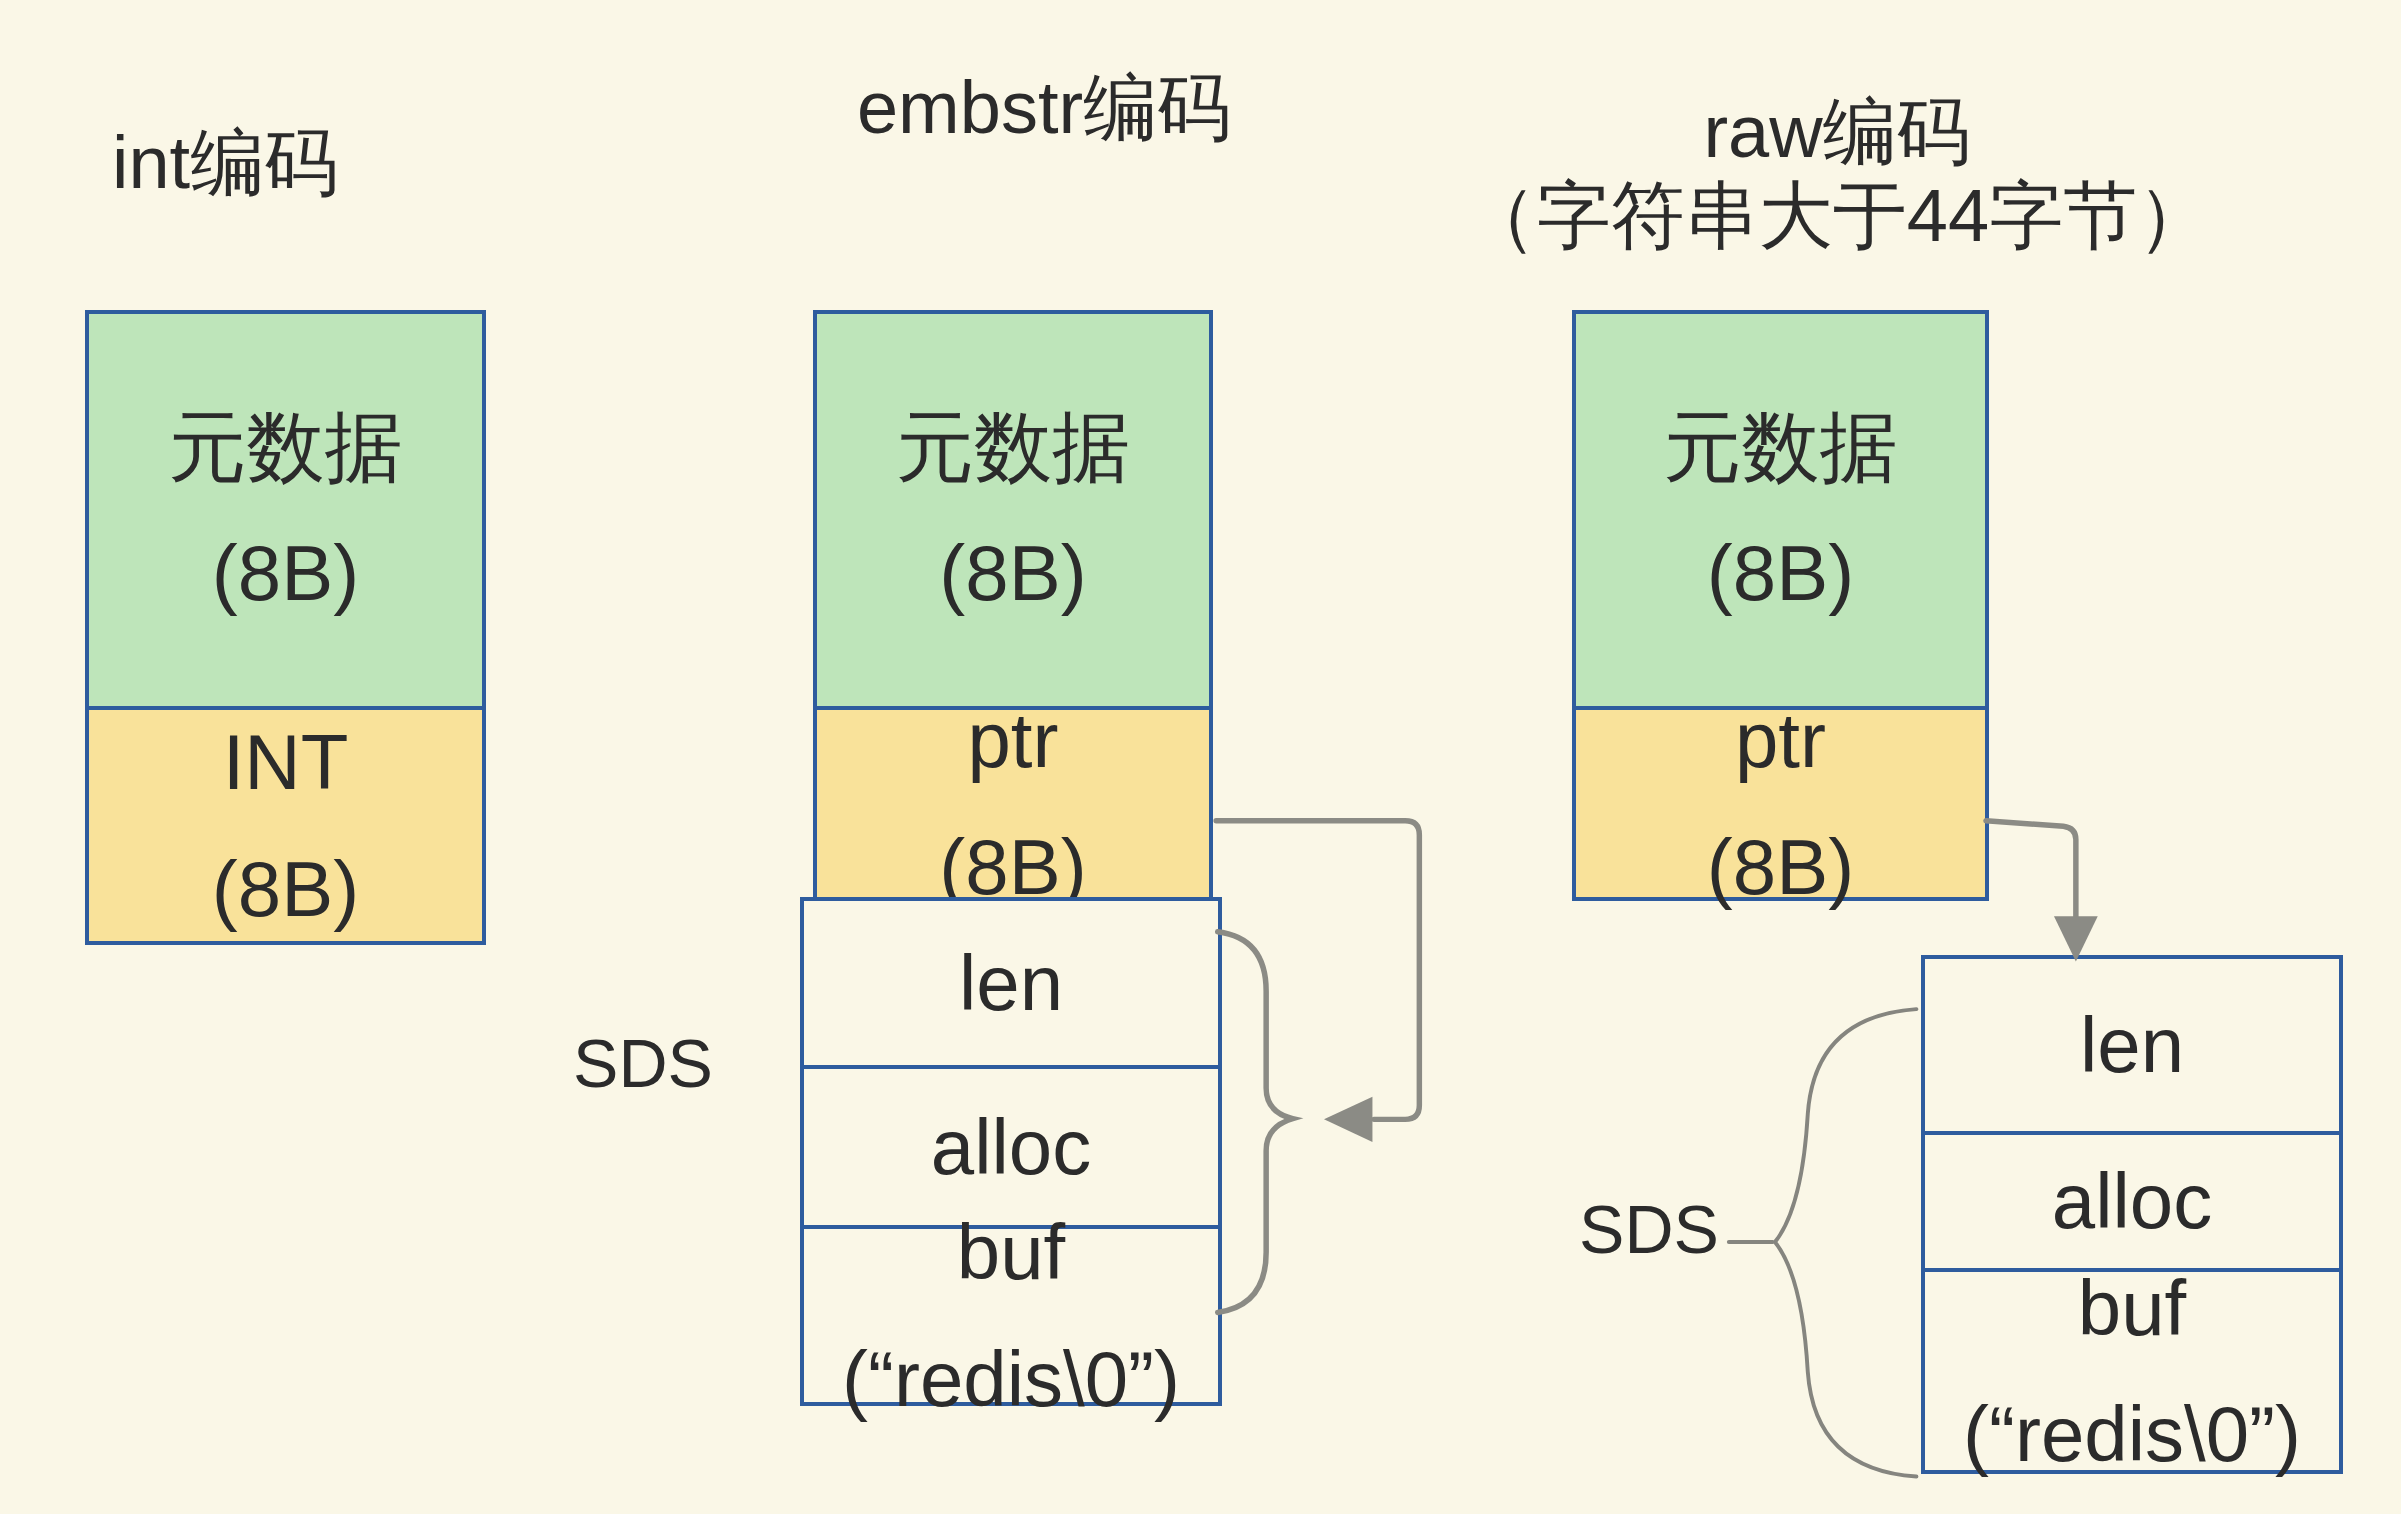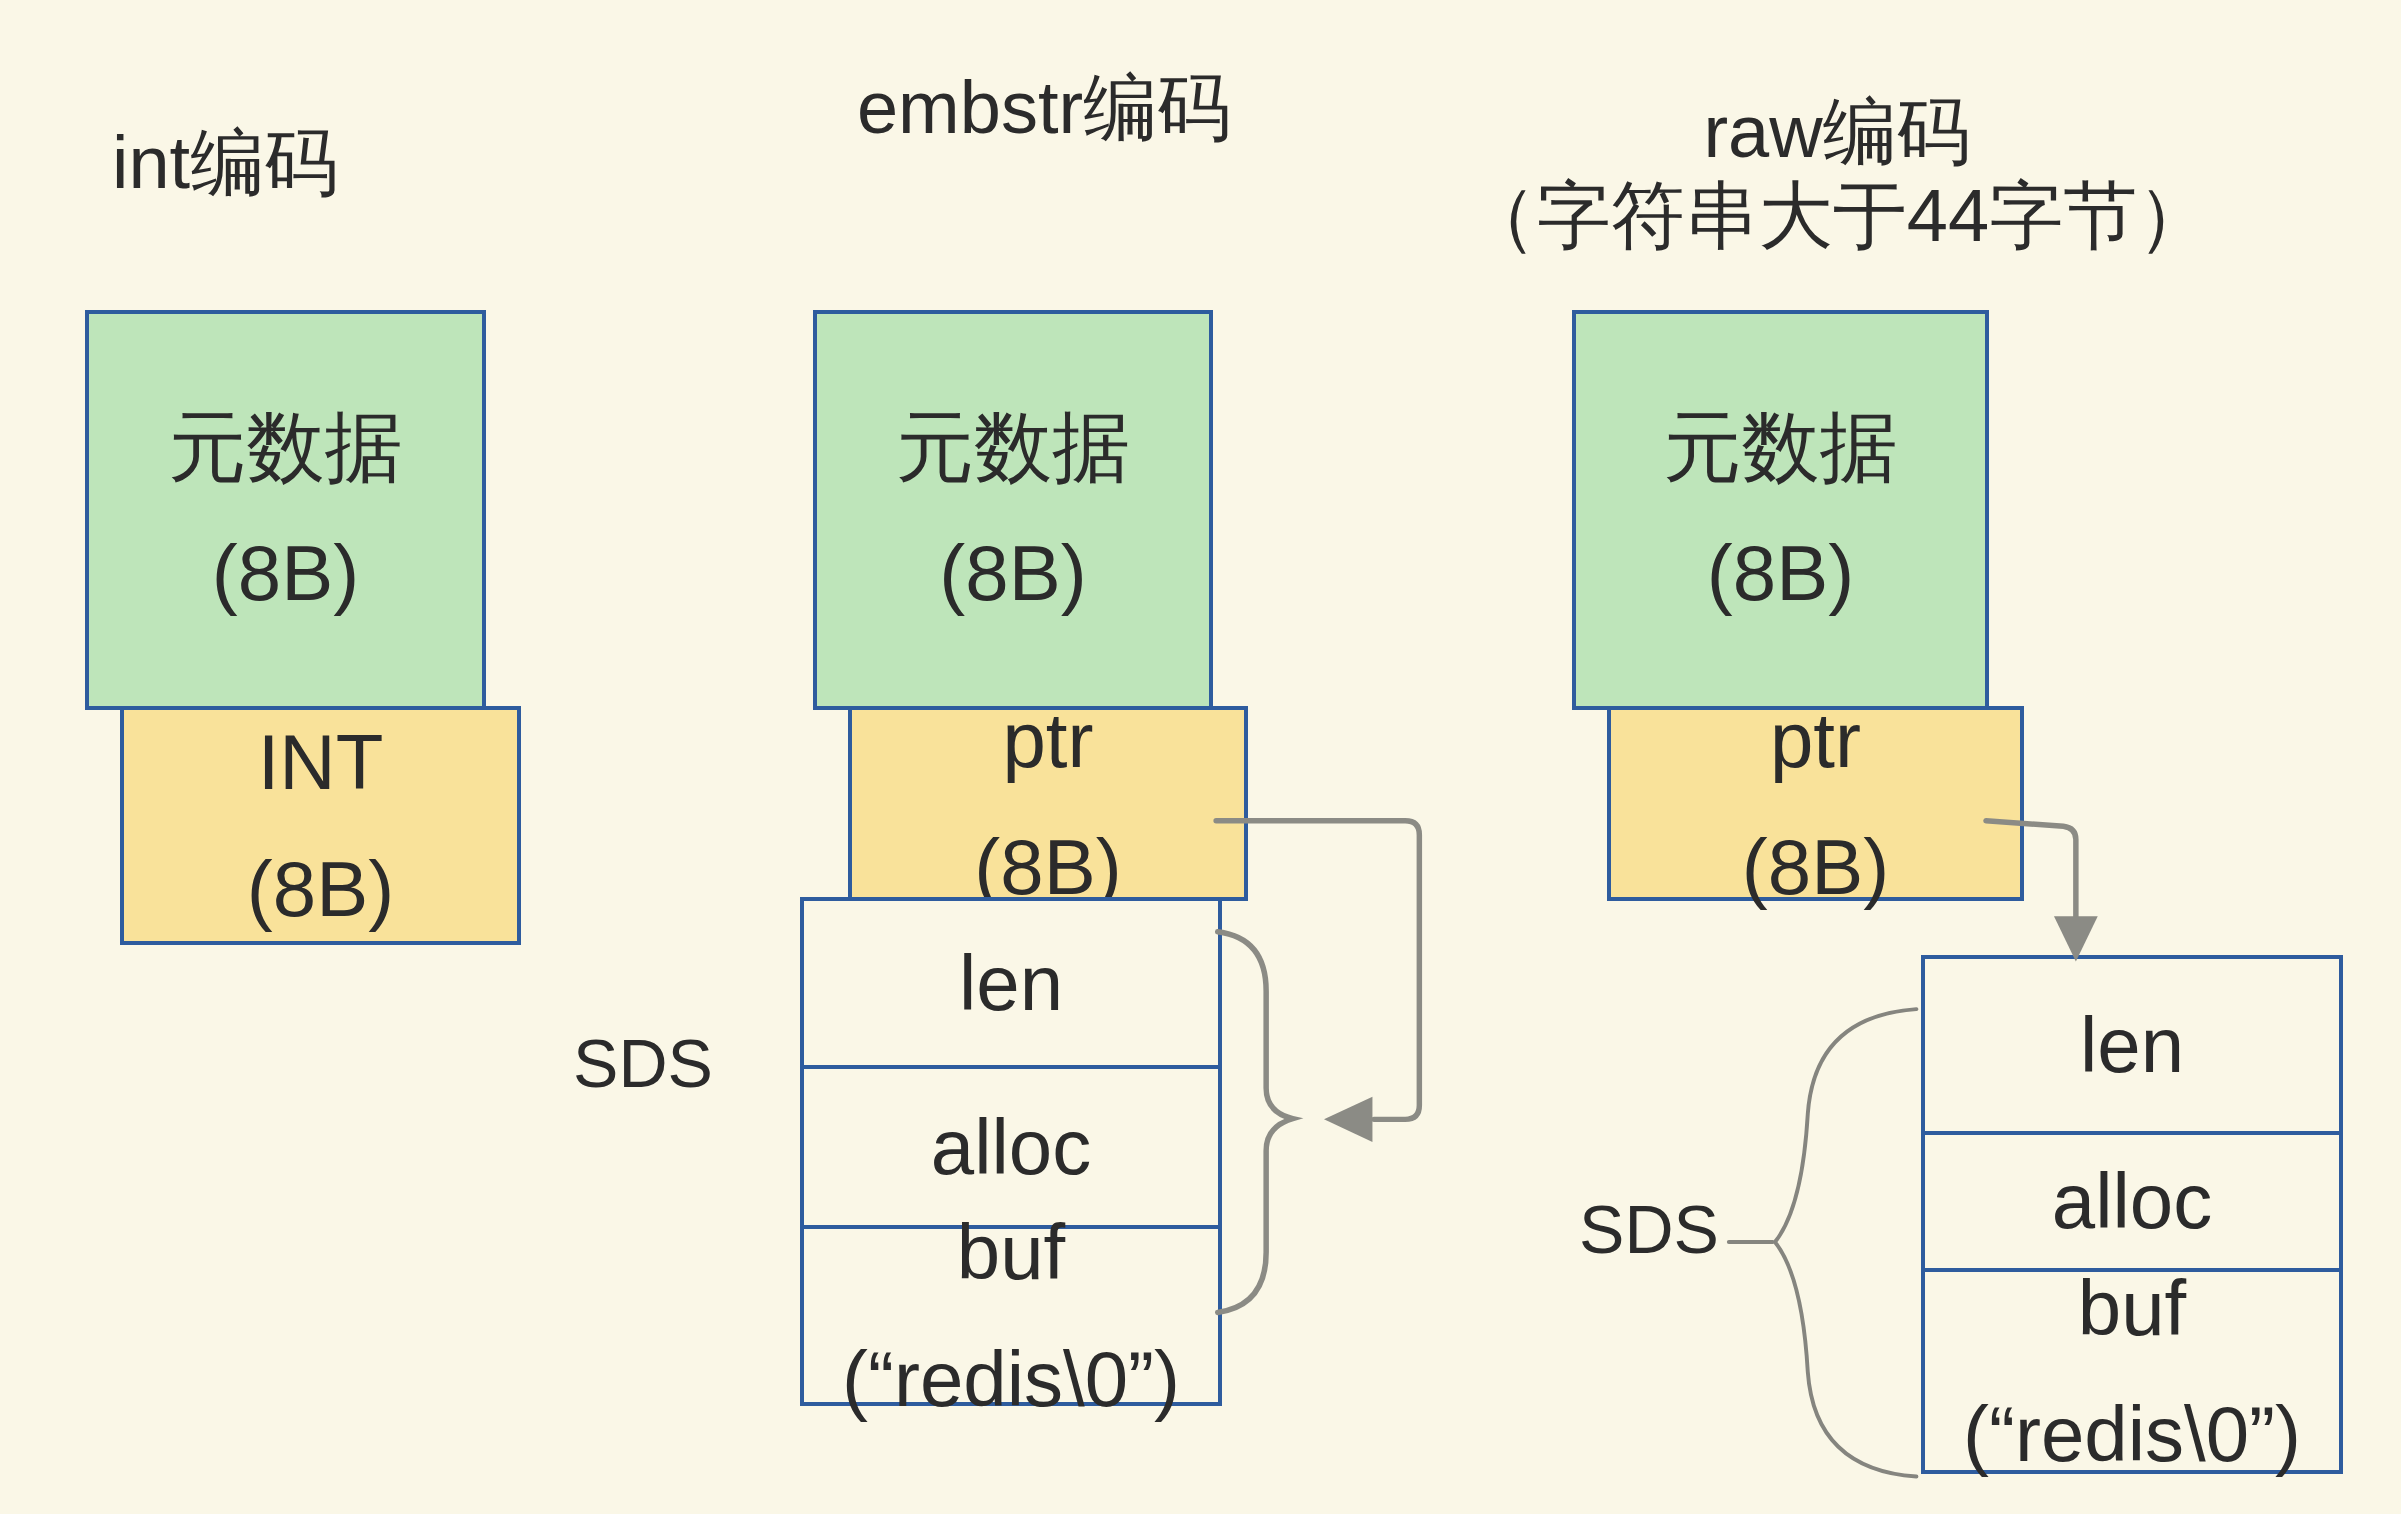--- a/index.html
+++ b/index.html
@@ -37,21 +37,21 @@
     flex-direction:column;
     align-items:center;
     justify-content:center;
     text-align:center;
     font-size:78px;
     line-height:1.18;
     white-space:nowrap;
     gap:34px;
   }
   .cell.meta{background:var(--meta);}
-  .cell.ptr{background:var(--ptr);margin-left:35px;}
+  .cell.ptr{background:var(--ptr);}
   .cell.plain{background:var(--plain);}
   .sds{
     position:absolute;
     font-size:68px;
     line-height:1.16;
     transform:translateX(-50%);
     white-space:nowrap;
   }
   svg.overlay{position:absolute;left:0;top:0;width:2401px;height:1515px;pointer-events:none;}
 </style>

